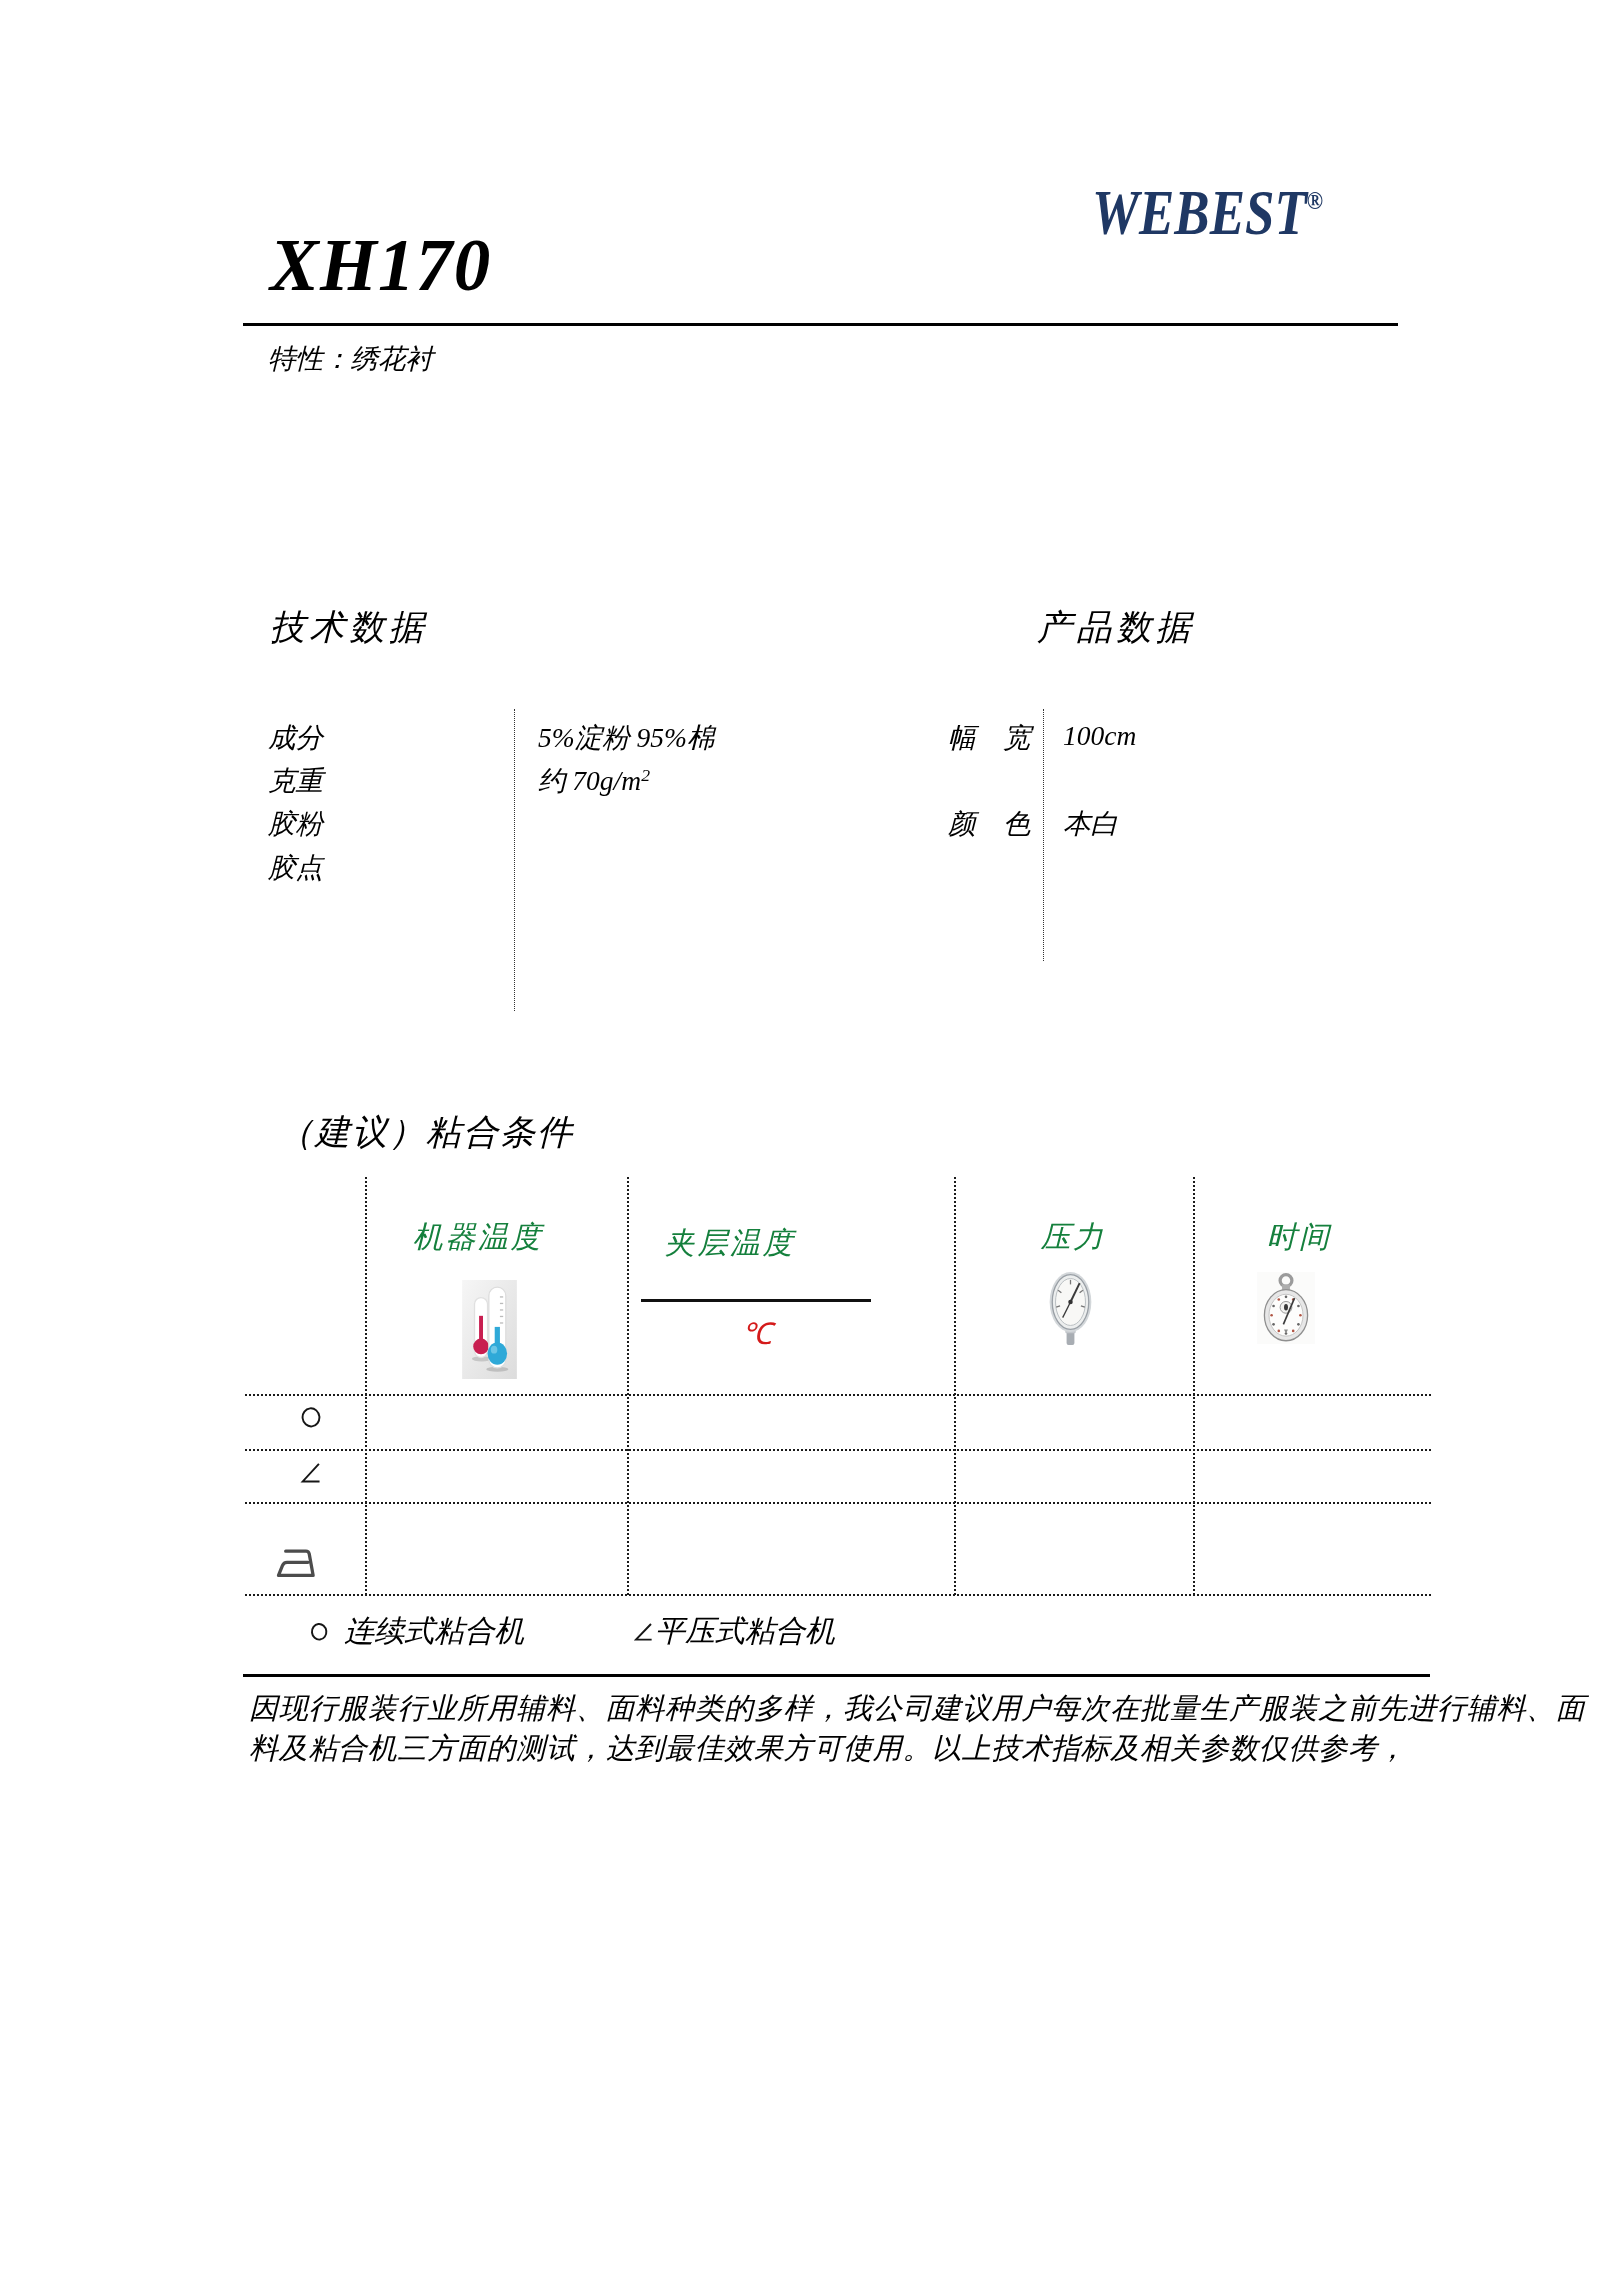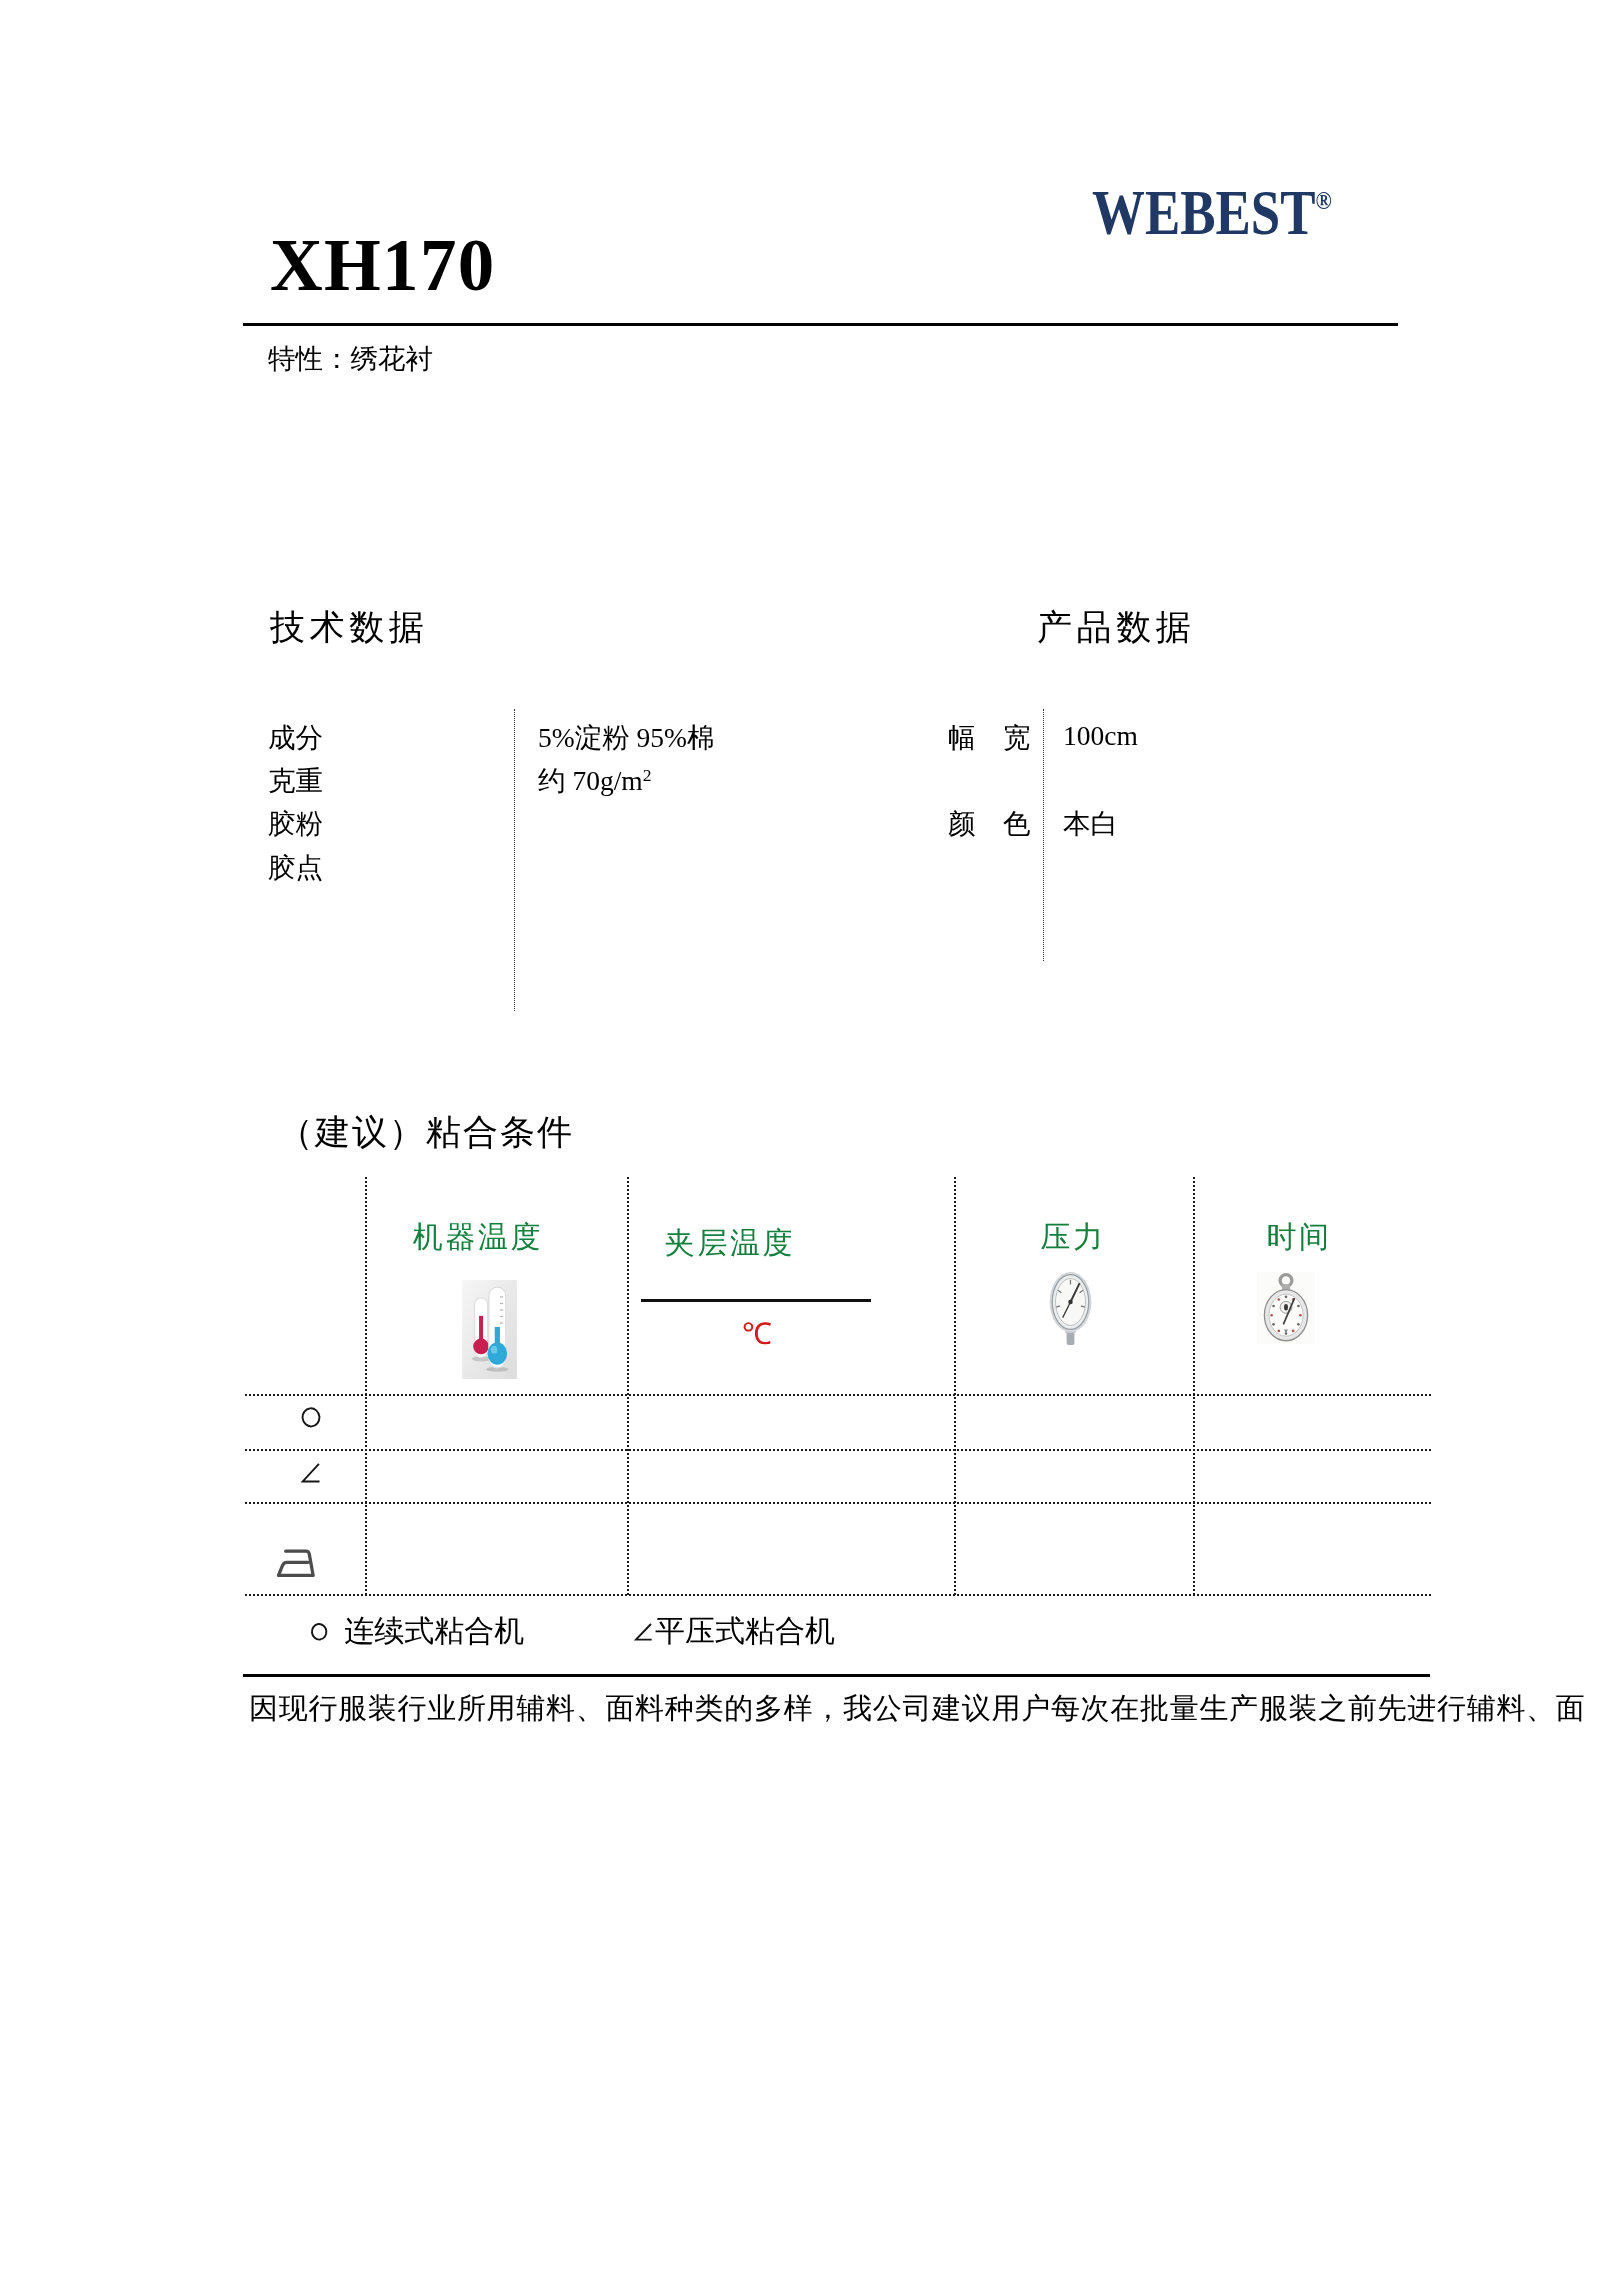--- a/index.html
+++ b/index.html
@@ -1,17 +1,17 @@
 <!DOCTYPE html>
 <html style="font-size:10.5px"><head>
 <meta charset="utf-8">
 <style>
   html,body{margin:0;padding:0;background:#ffffff;}
   .page{position:relative;width:1623px;height:2102px;background:#ffffff;overflow:hidden;
-        font-family:"Liberation Serif", serif;color:#000;}
+        font-family:"Liberation Serif", serif;color:#000;font-style:italic;}
   .abs{position:absolute;}
 
   
   .title{left:270px;top:228px;font-size:73px;font-weight:bold;line-height:1.05;letter-spacing:1.3px;}
   .logo-wrap{left:1092px;top:182px;width:314px;}
   .logo-top{font-size:63px;font-weight:bold;color:#1f3864;line-height:1.0;
             transform:scaleX(.84);transform-origin:left top;white-space:nowrap;}
   .logo-reg{font-size:26px;vertical-align:25px;font-weight:bold;}
   .logo-sub{margin-top:2.6px;font-size:37px;font-weight:bold;color:#1f3864;
             font-family:"Liberation Sans", sans-serif;letter-spacing:3.3px;white-space:nowrap;}
@@ -186,15 +186,16 @@
   </div>
   <div class="abs legend-item" style="left:634px;gap:2.6px;">
     <svg width="18.3" height="19.6" viewBox="0 0 28 30">
       <path d="M26 3 L3 27 L27 27" fill="none" stroke="#161616" stroke-width="3"></path>
     </svg>
     <span>平压式粘合机</span>
   </div>
 
   <div class="abs rule-bot"></div>
   <div class="abs foot-line fl1">因现行服装行业所用辅料、面料种类的多样，我公司建议用户每次在批量生产服装之前先进行辅料、面</div>
+  <div class="abs foot-line fl2">料及粘合机三方面的测试，达到最佳效果方可使用。以上技术指标及相关参数仅供参考，</div>
 
 </div>
 
 
 </body></html>

